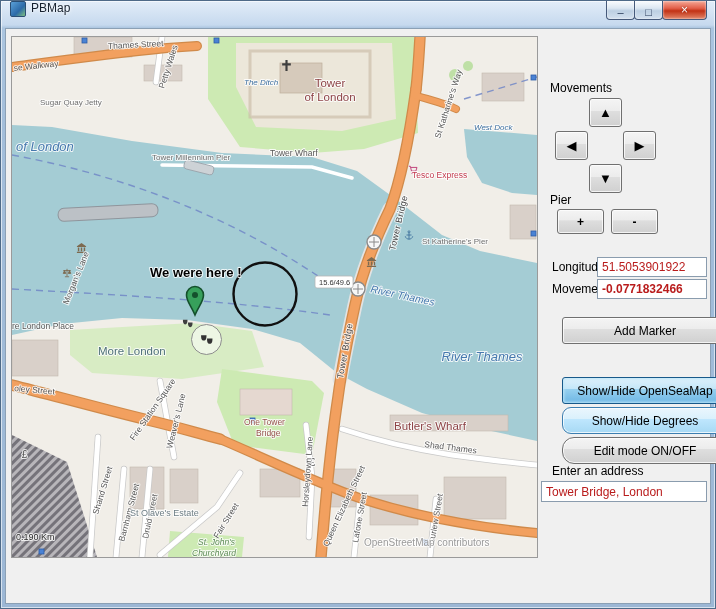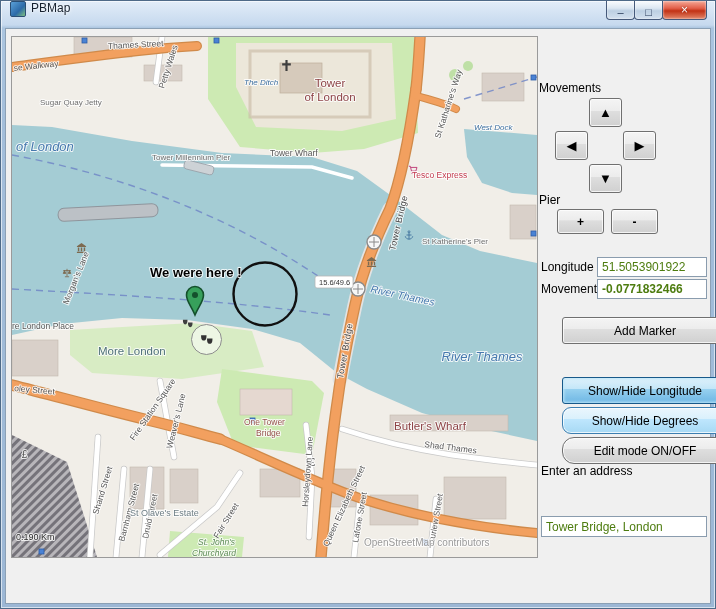--- a/index.html
+++ b/index.html
@@ -22,36 +22,36 @@
            font-size:11px;line-height:13px;color:#1e3least?#1e3050;color:#1e3050;
            box-shadow:inset 0 0 2px #fff;cursor:default;}
   .win-btn.close{width:45px;color:#fff;
            background:linear-gradient(#f4a896,#e2604a 40%,#c23215 55%,#e3876a);
            text-shadow:0 0 2px #7c1a08;font-size:12px;align-items:center;}
   .client{position:absolute;left:4px;right:4px;top:27px;bottom:4px;
           background:#f0f0f0;border:1px solid #8ba0b5;box-sizing:border-box;}
   .map-wrap{position:absolute;left:10px;top:35px;width:527px;height:522px;
             border:1px solid #9a9a9a;box-sizing:border-box;background:#f1eee8;}
   
-  .lbl{position:absolute;font-size:12px;color:#000;}
+  .lbl{position:absolute;font-size:12px;color:#000;padding-left:11px;}
   .btn{position:absolute;display:flex;align-items:center;justify-content:center;
        font-family:"Liberation Sans",sans-serif;font-size:12px;color:#000;
        border:1px solid #707070;border-radius:3px;box-sizing:border-box;
        background:linear-gradient(#f4f4f4,#ececec 45%,#dedede 46%,#d0d0d0);
        box-shadow:inset 0 0 0 1px rgba(255,255,255,.75);cursor:default;}
   .btn-blue{border-color:#3c7fb1;
        background:linear-gradient(#eaf6fd,#d9f0fc 45%,#bee6fd 46%,#a7d9f4);}
   .btn-blue-strong{border-color:#18598a;
        background:linear-gradient(#dff1fb,#c3e6f8 45%,#96d0ef 46%,#6db6e4);
        box-shadow:inset 0 0 3px 1px #bfe6f8;}
   .arrow-btn{width:33px;height:29px;font-size:13px;}
   .zoom-btn{width:47px;height:25px;font-weight:bold;}
   .action-btn{left:540px;width:166px;height:27px;margin-left:21px;}
   .tb{position:absolute;box-sizing:border-box;border:1px solid #8a9cae;background:#fff;
-      font-family:"Liberation Sans",sans-serif;font-size:12px;padding:1px 4px;color:#4d7c0f;}
+      font-family:"Liberation Sans",sans-serif;font-size:12px;padding:1px 4px;color:#b91c1c;}
   
   #map-svg text{font-family:"Liberation Sans",sans-serif;
       paint-order:stroke;stroke:rgba(255,255,255,.82);stroke-width:2px;stroke-linejoin:round;}
   .street{font-size:8.5px;fill:#575757;}
   .street-bold{font-size:9px;fill:#454545;letter-spacing:.3px;}
   .gray-sm{font-size:8px;fill:#6e6e6e;}
   .tiny{font-size:7.5px;fill:#333;stroke-width:0;}
   .water-sm{font-size:8px;fill:#3c6e9e;font-style:italic;stroke-width:0;}
   .water-md{font-size:10.5px;fill:#4679ae;font-style:italic;stroke:rgba(205,228,236,.6);}
   .water-lg{font-size:13px;fill:#4679ae;font-style:italic;stroke:rgba(205,228,236,.6);}
@@ -334,25 +334,25 @@
 
   <div class="lbl" style="left:540px;top:259px;">Longitude</div>
   <input class="tb" style="left: 596px; top: 256px; width: 110px; height: 20px;" value="51.5053901922">
   <div class="lbl" style="left:540px;top:281px;">Movements</div>
   <input class="tb" style="left: 596px; top: 278px; width: 110px; height: 20px; font-weight: bold;" value="-0.0771832466">
 
   <div class="btn action-btn" style="top:316px;">
       <span>Add Marker</span>
     </div>
   <div class="btn action-btn btn-blue-strong" style="top:376px;">
-      <span>Show/Hide Longitude</span>
+      <span>Show/Hide OpenSeaMap</span>
     </div>
   <div class="btn action-btn btn-blue" style="top:406px;border-radius:9px;">
       <span>Show/Hide Degrees</span>
     </div>
   <div class="btn action-btn" style="top:436px;border-radius:12px;">
       <span>Edit mode ON/OFF</span>
     </div>
 
   <div class="lbl" style="left:540px;top:463px;">Enter an address</div>
-  <input class="tb" style="left: 540px; top: 480px; width: 166px; height: 21px; margin-top: 35px;" value="Tower Bridge, London">
+  <input class="tb" style="left: 540px; top: 480px; width: 166px; height: 21px;" value="Tower Bridge, London">
 
 </div>
 
 </body></html>

